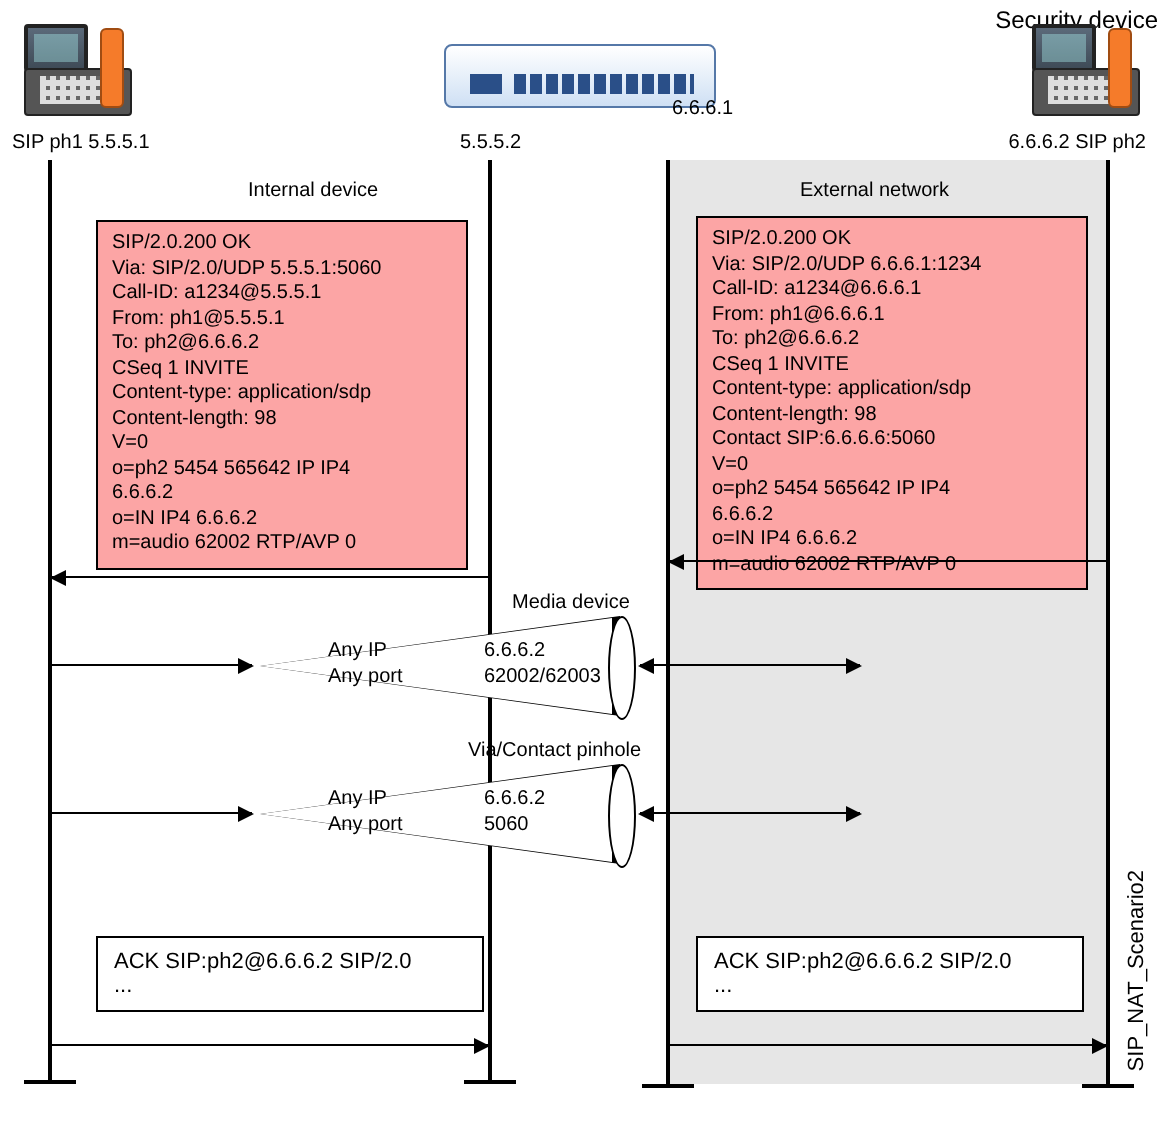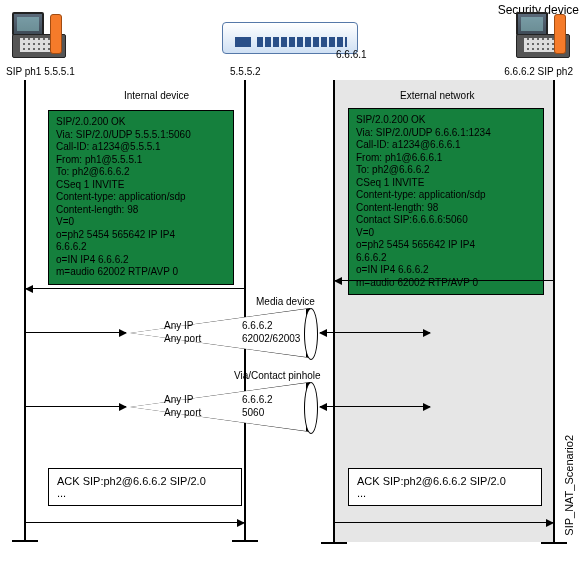--- a/index.html
+++ b/index.html
@@ -15,21 +15,21 @@
     background: repeating-linear-gradient(90deg,#ddd 0 3px,transparent 3px 5px),
                 repeating-linear-gradient(0deg,#ddd 0 3px,transparent 3px 5px);
     background-size: 5px 5px; background-color:#666; }
   .ip-phone .handset { position: absolute; right: 2px; top: 2px; width: 10px; height: 38px; background: #f57b2a; border: 1px solid #a04c12; border-radius: 3px; }
   .switch { position: absolute; top: 22px; left: 222px; width: 134px; height: 30px; border: 1px solid #5578a8; border-radius: 4px; background: linear-gradient(#fff,#cfe0f4); }
   .switch .ports { position: absolute; left: 34px; top: 14px; width: 90px; height: 10px;
     background: repeating-linear-gradient(90deg,#2a4f88 0 6px,transparent 6px 8px); }
   .switch .ports2 { position: absolute; left: 12px; top: 14px; width: 16px; height: 10px; background:#2a4f88; }
   .vline { position: absolute; width: 0; border-left: 2px solid #000; }
   .foot { position: absolute; height: 0; border-top: 2px solid #000; }
-  .msgbox { position: absolute; border: 1px solid #000; background: #15803d; padding: 5px 7px; font-size: 10px; line-height: 1.25; }
+  .msgbox { position: absolute; border: 1px solid #000; background: #fca5a5; padding: 5px 7px; font-size: 10px; line-height: 1.25; }
   .ackbox { position: absolute; border: 1px solid #000; background: #fff; padding: 6px 8px; font-size: 11px; text-align: left; }
   .arrow { position: absolute; height: 0; border-top: 1px solid #000; }
   .arrow::after, .arrow.double::before { content: ""; position: absolute; top: -4px; width: 0; height: 0; border-top: 4px solid transparent; border-bottom: 4px solid transparent; }
   .arrow.right::after { right: -1px; border-left: 8px solid #000; }
   .arrow.left::after { left: -1px; border-right: 8px solid #000; }
   .arrow.double::after { right: -1px; border-left: 8px solid #000; }
   .arrow.double::before { left: -1px; border-right: 8px solid #000; }
   .cone { position: absolute; height: 50px; }
   .cone .tri { position: absolute; left: 0; top: 0; width: 0; height: 0; border-left-style: solid; border-left-color: transparent; }
   .cone .tri.upper { border-bottom: 25px solid #000; }

